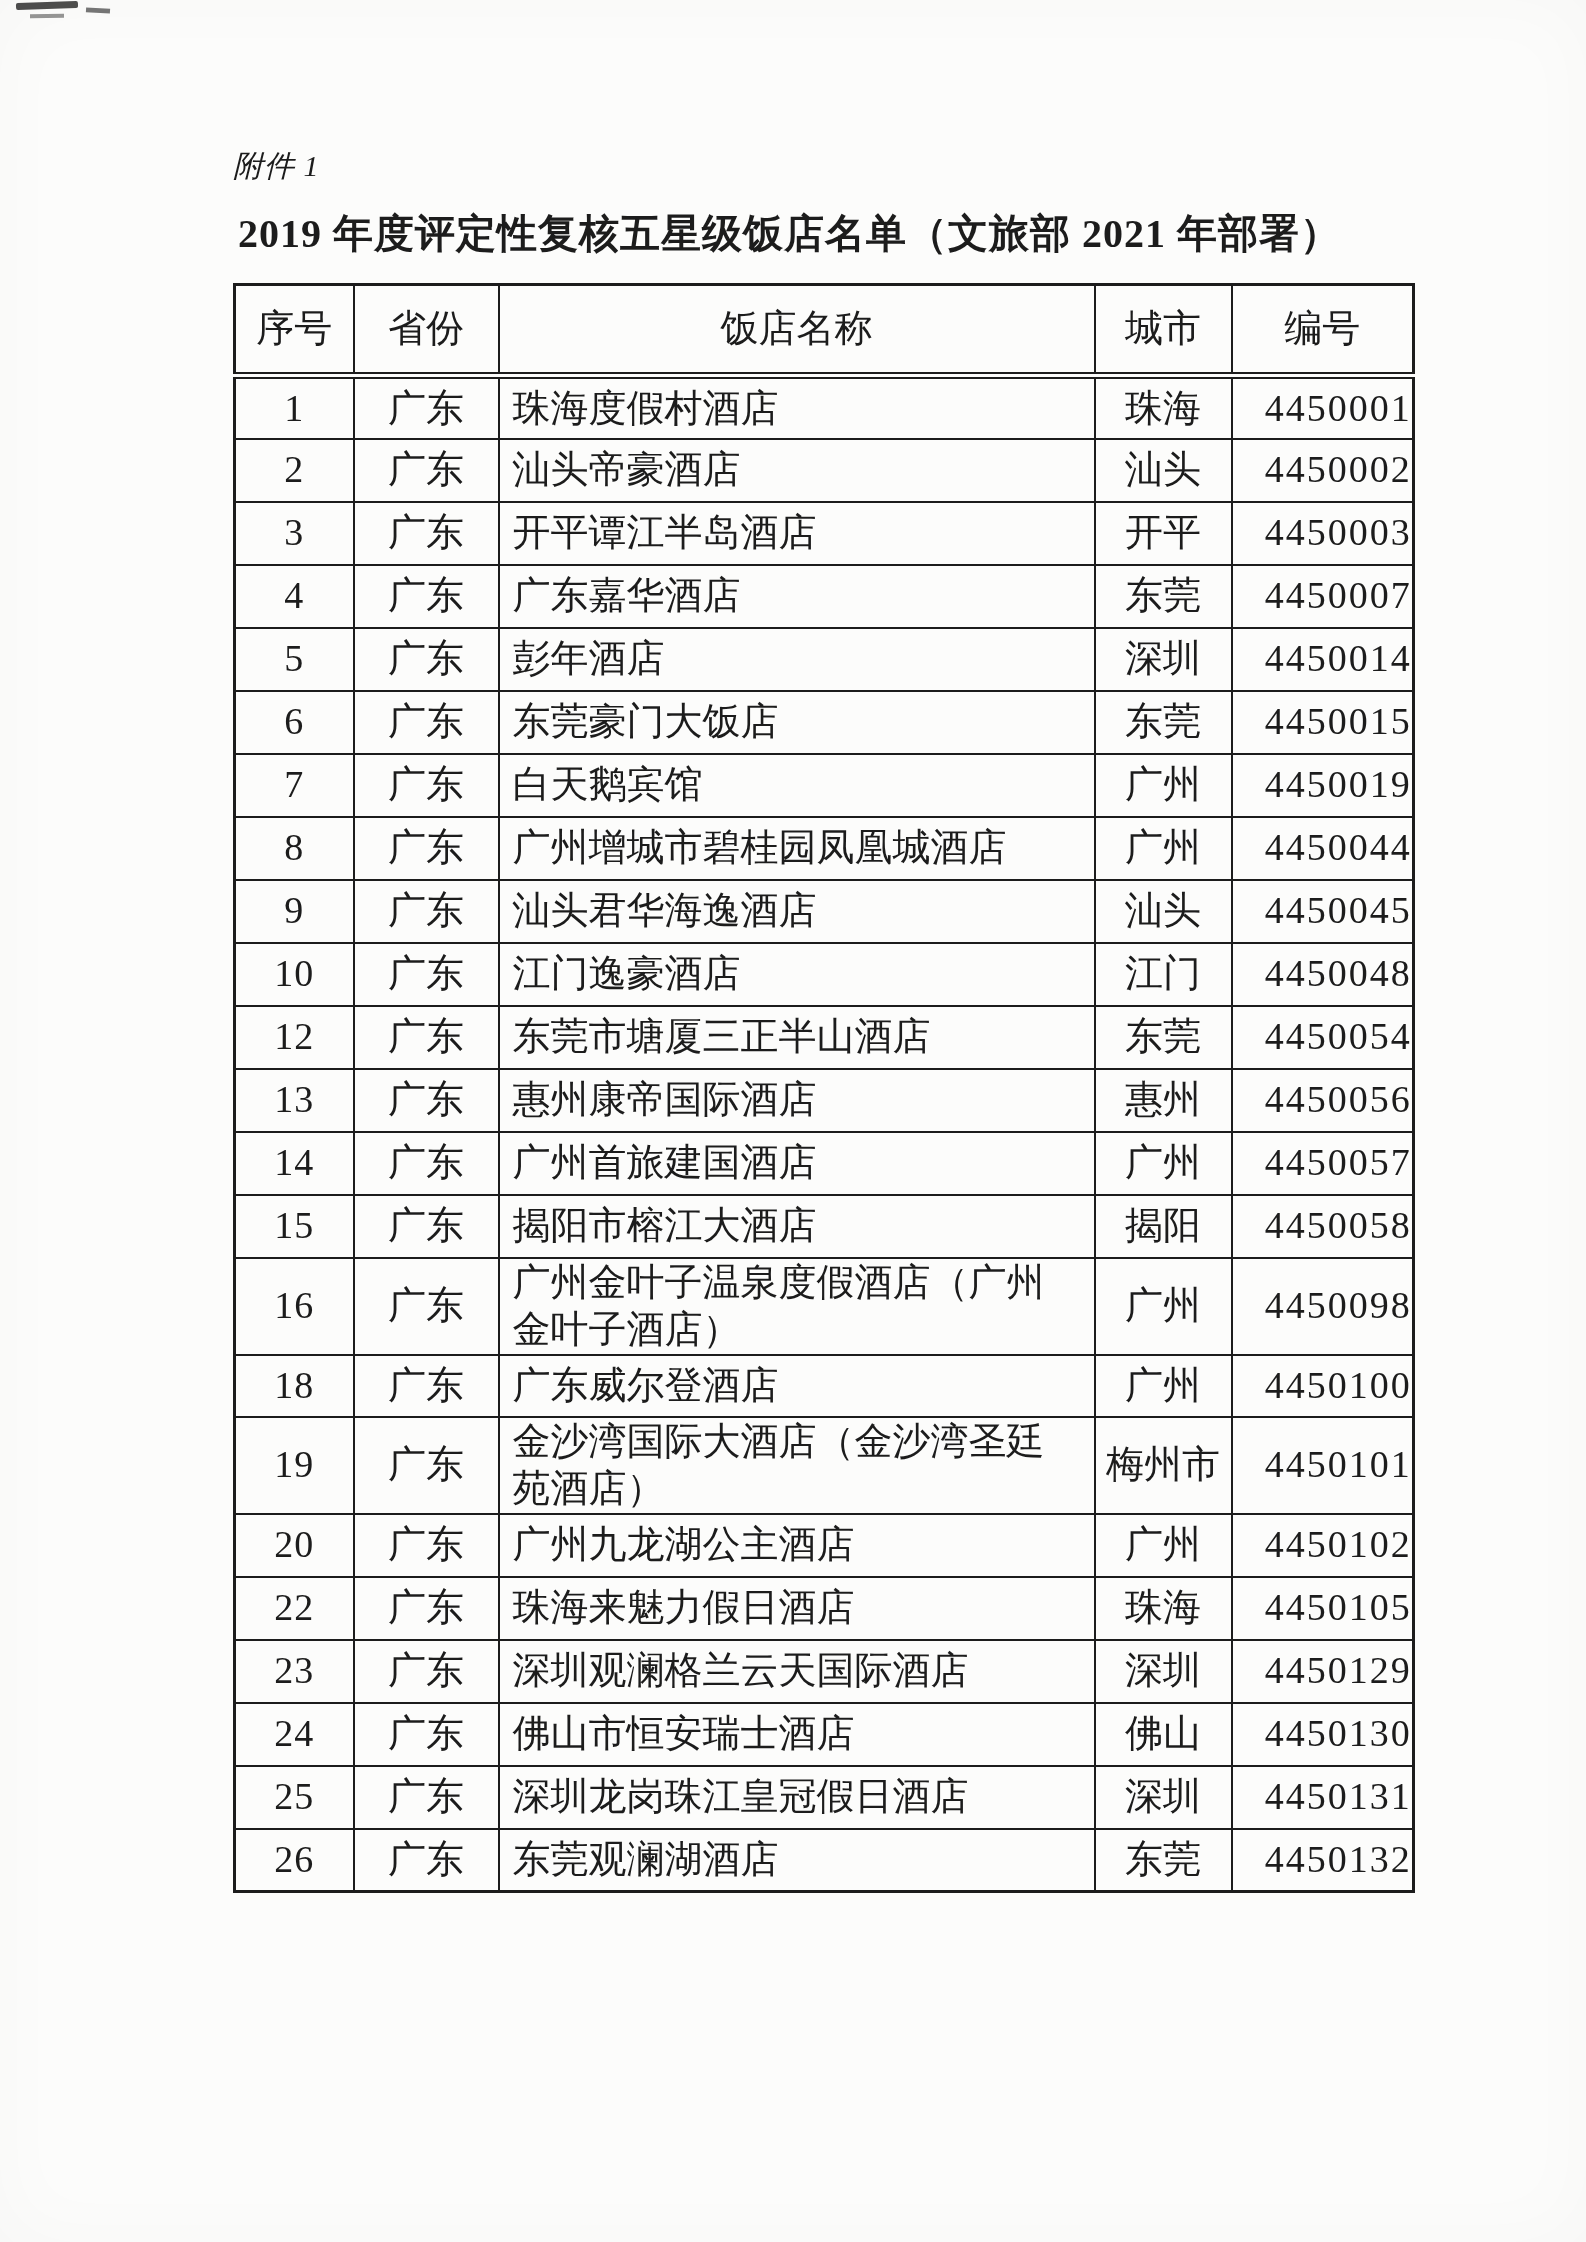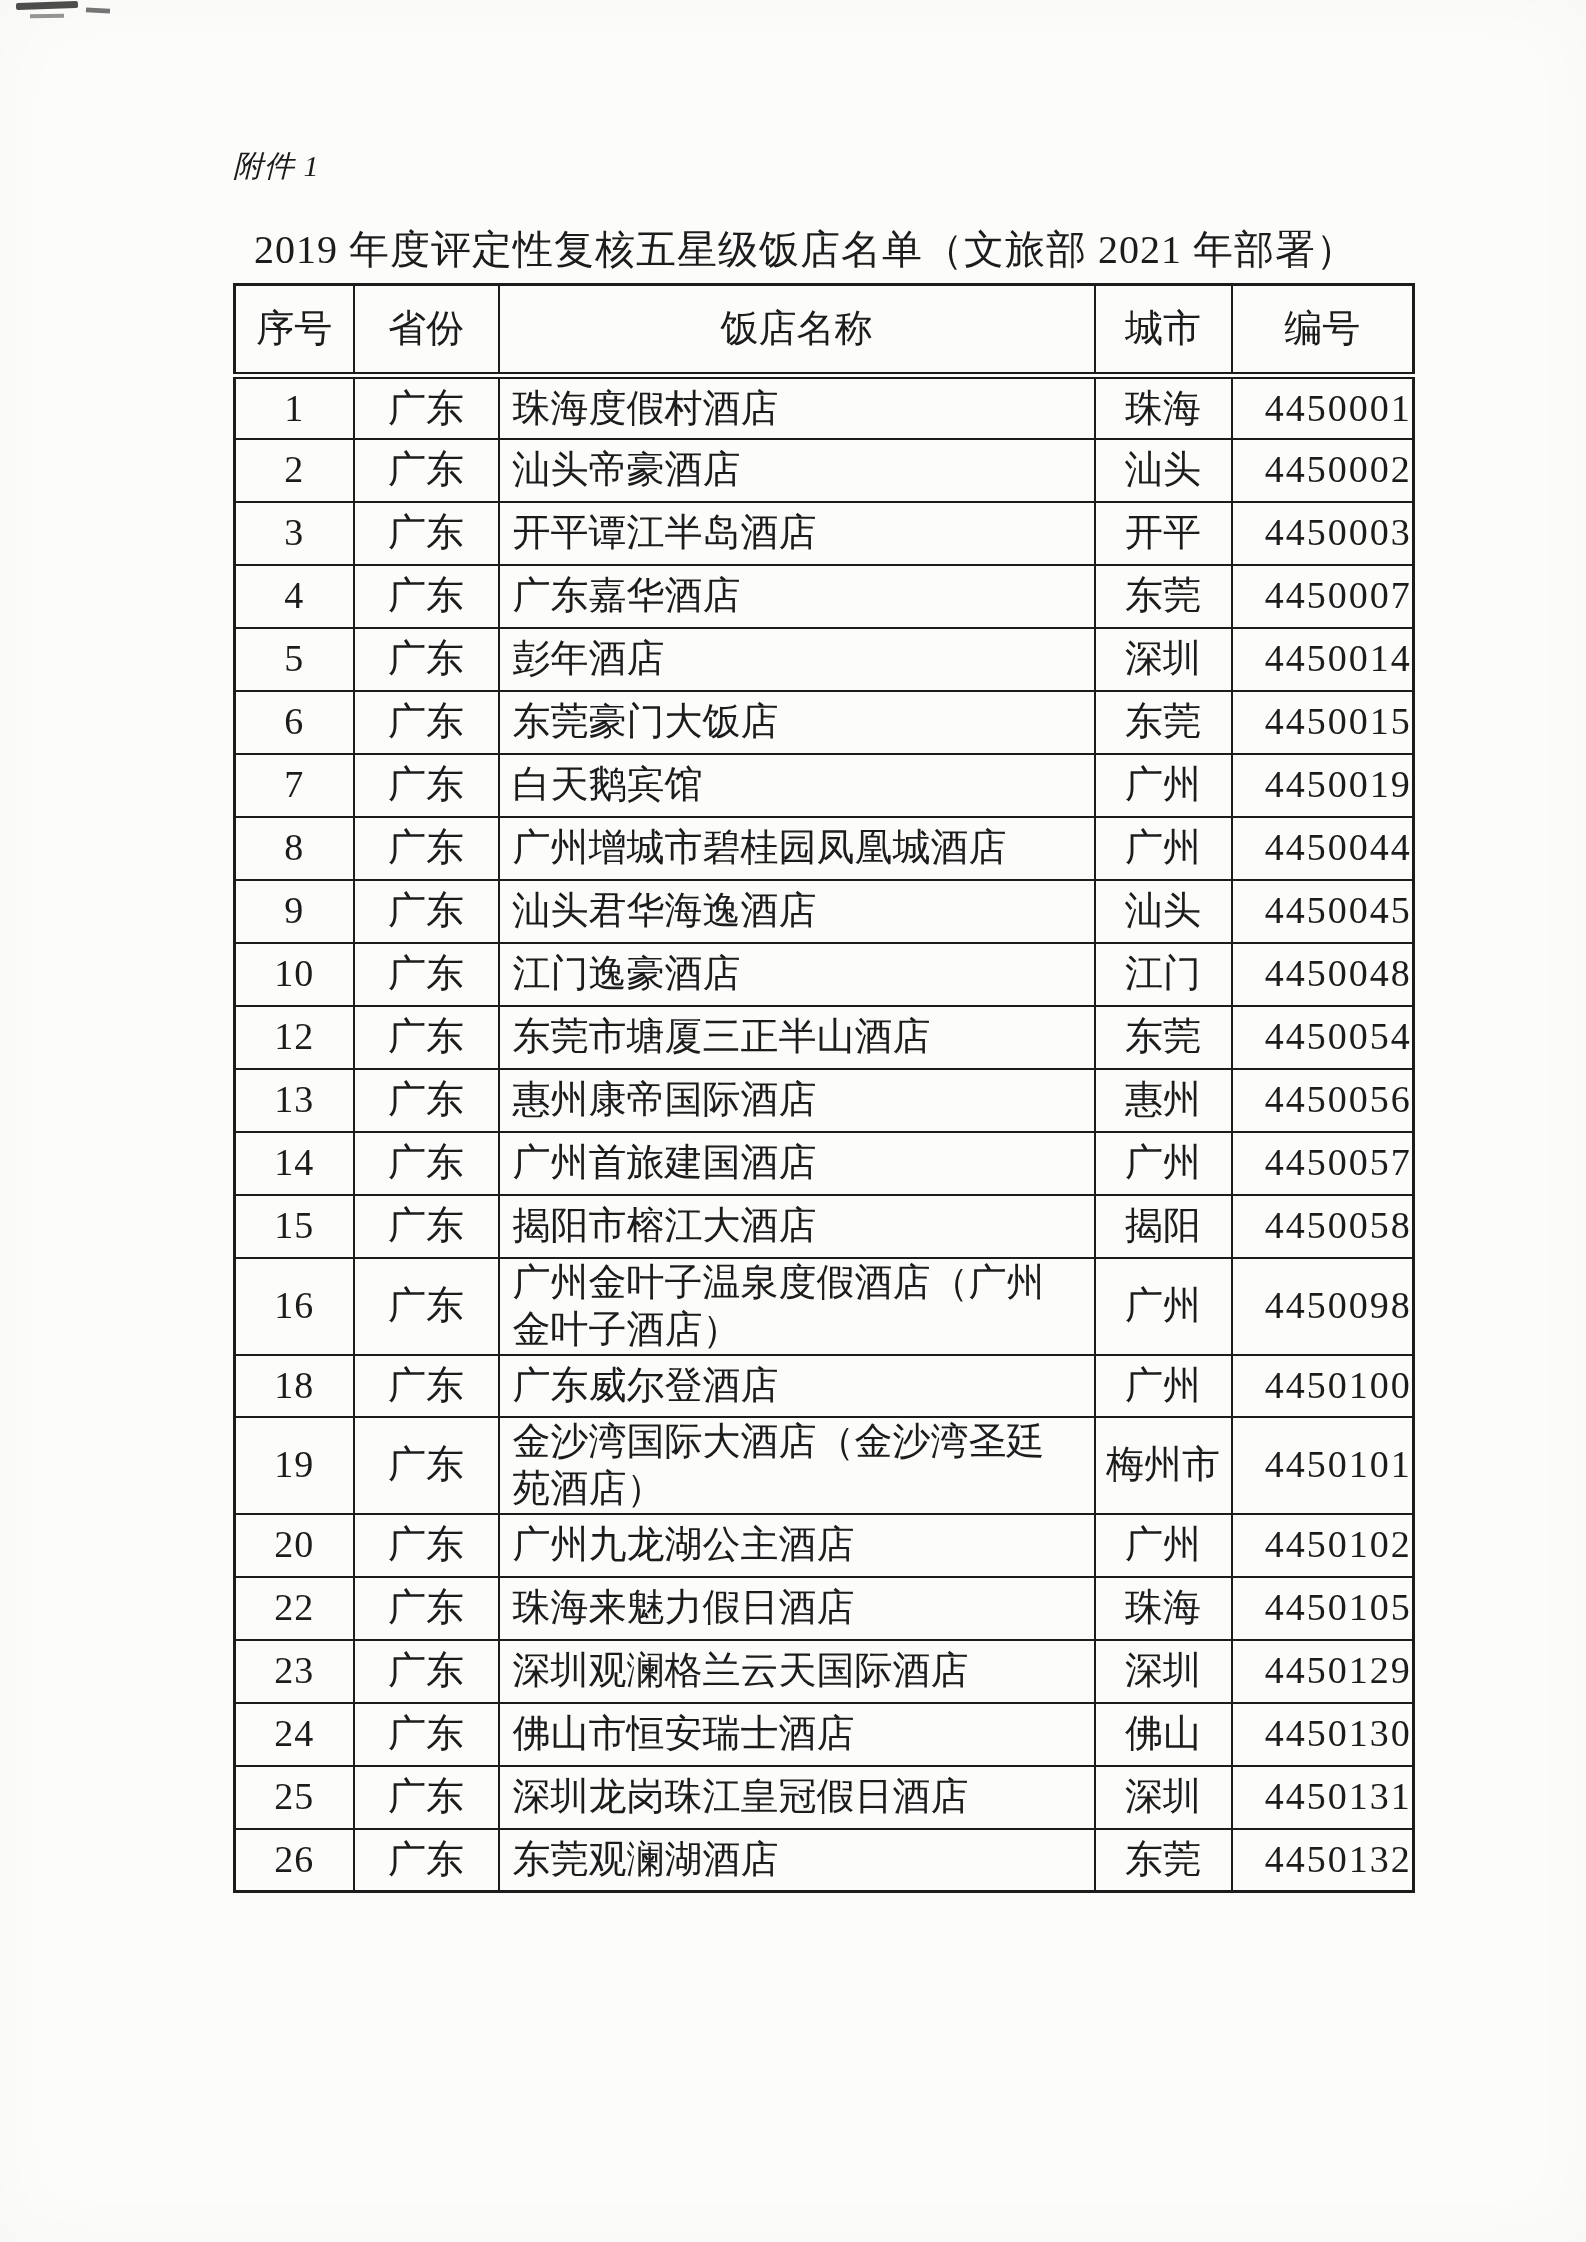--- a/index.html
+++ b/index.html
@@ -28,23 +28,23 @@
   .attachment{
     position:absolute;
     left:233px; top:146px;
     font-size:30px;
     letter-spacing:1px;
     font-style:italic;
   }
   .title{
     position:absolute;
     left:238px; top:206px;
-    margin:16px;
+    margin:0;
     font-size:40px;
-    font-weight:normal;
+    font-weight:bold;
     letter-spacing:1px;
     white-space:nowrap;
   }
   table.hotel-table{
     position:absolute;
     left:233px; top:283px;
     width:1179px;
     table-layout:fixed;
     border-collapse:collapse;
     border:3px solid var(--ink);

